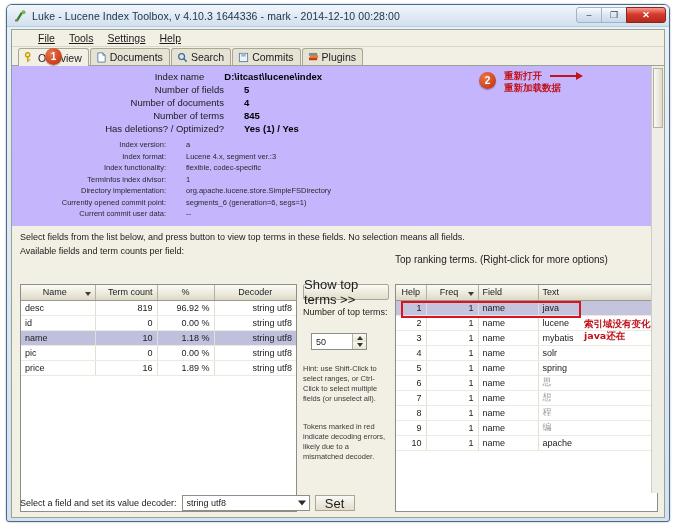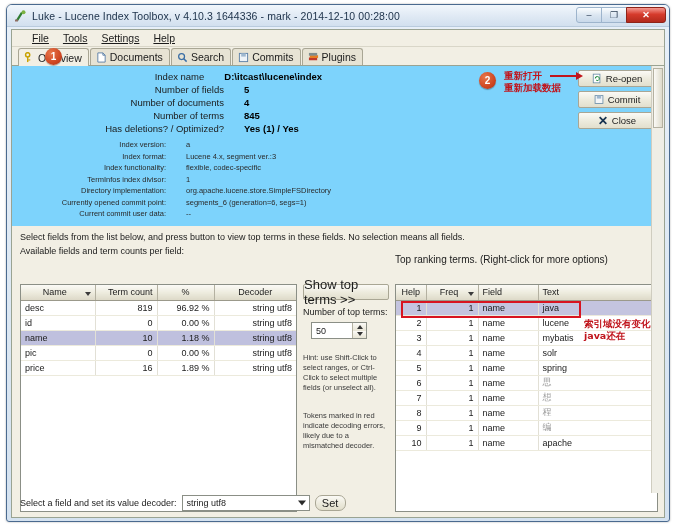--- a/index.html
+++ b/index.html
@@ -65,21 +65,21 @@
     background: #f2efe4;
     border: 1px solid #9aa392;
   }
 
   
   #menubar {
     height: 17px;
     background: #f2efe4;
     border-bottom: 1px solid #d9d6c8;
     display: flex; align-items: center;
-    padding-left: 18px; gap: 10px;
+    padding-left: 24px; gap: 10px;
   }
   .menu-item {
     font-size: 10.5px; color: #1b1b1b; padding: 0 2px;
     cursor: default;
   }
   .menu-item u { text-decoration: underline; }
 
   
   #tabstrip {
     position: relative;
@@ -105,21 +105,21 @@
     background: #f2efe4;
     position: relative; z-index: 2;
     margin-bottom: -1px; height: 18px;
   }
   .tab .ticon { width: 11px; height: 11px; flex: none; }
 
   
   #overview {
     position: relative;
     height: 160px;
-    background: #7dd3fc;
+    background: #c4b5fd;
   }
 
   .ovrow { display: flex; align-items: baseline; }
   .ovrow .lab { text-align: right; }
   .ovrow .val { margin-left: 20px; }
 
   
   #bigrows { position: absolute; left: 0; top: 4px; width: 310px; }
   #bigrows .ovrow { font-size: 9.5px; line-height: 13px; }
   #bigrows .lab { width: 212px; color: #1b1b1b; }
@@ -253,21 +253,21 @@
     width: 86px; height: 16px;
     display: flex; align-items: center; justify-content: center;
     font-size: 13px;
     background: linear-gradient(180deg,#fbfaf6 0%,#eceadc 55%,#e2dfcd 100%);
     border: 1px solid #a9a694;
     border-radius: 2px;
     color: #1b1b1b;
   }
   #numlbl { font-size: 9px; margin-top: 7px; color:#1b1b1b; }
   #spinwrap {
-    margin-top: 5px; margin-left: 8px;
+    margin-top: 16px; margin-left: 8px;
     width: 56px; height: 17px;
     display: flex;
     border: 1px solid #8b8f86;
     background: #fff;
     justify-content: flex-end;
   }
   #spinval {
     flex: 1; font-size: 9px; padding-left: 4px;
     display: flex; align-items: center; color: #1b1b1b;
   }
@@ -303,25 +303,25 @@
     background: #fff;
     display: flex; align-items: center;
     font-size: 9px; padding-left: 4px;
     position: relative;
   }
   #decoder-select .dd {
     position: absolute; right: 3px; top: 50%; transform: translateY(-50%);
     width:0;height:0;border-left:4px solid transparent;border-right:4px solid transparent;border-top:5px solid #2a2a2a;
   }
   #setbtn {
-    width: 31px; height: 16px;
+    width: 40px; height: 16px;
     display: flex; align-items: center; justify-content: center;
-    font-size: 11px;
+    font-size: 13px;
     background: linear-gradient(180deg,#fbfaf6 0%,#eceadc 55%,#e2dfcd 100%);
-    border: 1px solid #a9a694; border-radius: 7px;
+    border: 1px solid #a9a694; border-radius: 0;
   }
   .vthumb {
     position: absolute; left: 1px; right: 1px; top: 1px; height: 40px;
     background: linear-gradient(90deg,#fbfaf6,#dedbcb);
     border: 1px solid #b4b1a1;
   }
   #client-vscroll {
     position: absolute; right: 0; top: 36px; width: 13px; bottom: 24px;
     background: #efeee6; border-left: 1px solid #cfcdc0;
   }
@@ -451,44 +451,20 @@
         <div class="ovrow">
           <span class="lab">Currently opened commit point:</span>
           <span class="val">segments_6 (generation=6, segs=1)</span>
         </div>
         <div class="ovrow">
           <span class="lab">Current commit user data:</span>
           <span class="val">--</span>
         </div>
       </div>
 
-      <div id="ovbuttons">
-        <div class="ovbtn">
-          <svg class="bicon" viewBox="0 0 12 12">
-            <rect x="1.5" y="0.8" width="8" height="10.4" fill="#fff" stroke="#6b8ea8" stroke-width="1"></rect>
-            <path d="M4 6 a2.4 2.4 0 1 1 1 2" fill="none" stroke="#1f8a3c" stroke-width="1.2"></path>
-            <path d="M3.4 4 L5.2 4.6 L3.8 5.8 Z" fill="#1f8a3c"></path>
-          </svg>
-          <span>Re-open</span>
-        </div>
-        <div class="ovbtn">
-          <svg class="bicon" viewBox="0 0 12 12">
-            <rect x="1.3" y="1.3" width="9.4" height="9.4" fill="#f4f6f8" stroke="#6b8ea8" stroke-width="1"></rect>
-            <rect x="3.4" y="1.3" width="5.2" height="3.6" fill="#9fb8d0"></rect>
-          </svg>
-          <span>Commit</span>
-        </div>
-        <div class="ovbtn">
-          <svg class="bicon" viewBox="0 0 12 12">
-            <line x1="2" y1="2" x2="10" y2="10" stroke="#16324f" stroke-width="2"></line>
-            <line x1="10" y1="2" x2="2" y2="10" stroke="#16324f" stroke-width="2"></line>
-          </svg>
-          <span>Close</span>
-        </div>
-      </div>
 
       <div class="badge" style="left:467px; top:6px;">2</div>
       <div class="annot-zh" style="left:492px; top:4px;">重新打开</div>
       <div class="annot-zh" style="left:492px; top:16px;">重新加载数据</div>
       <div class="arrow-line" style="left:538px; top:9px; width:27px;"></div>
       <div class="arrow-head" style="left:564px; top:6px;"></div>
     </div>
 
     <div id="midtext">Select fields from the list below, and press button to view top terms in these fields. No selection means all fields.</div>
     <div id="subtext">Available fields and term counts per field:</div>

